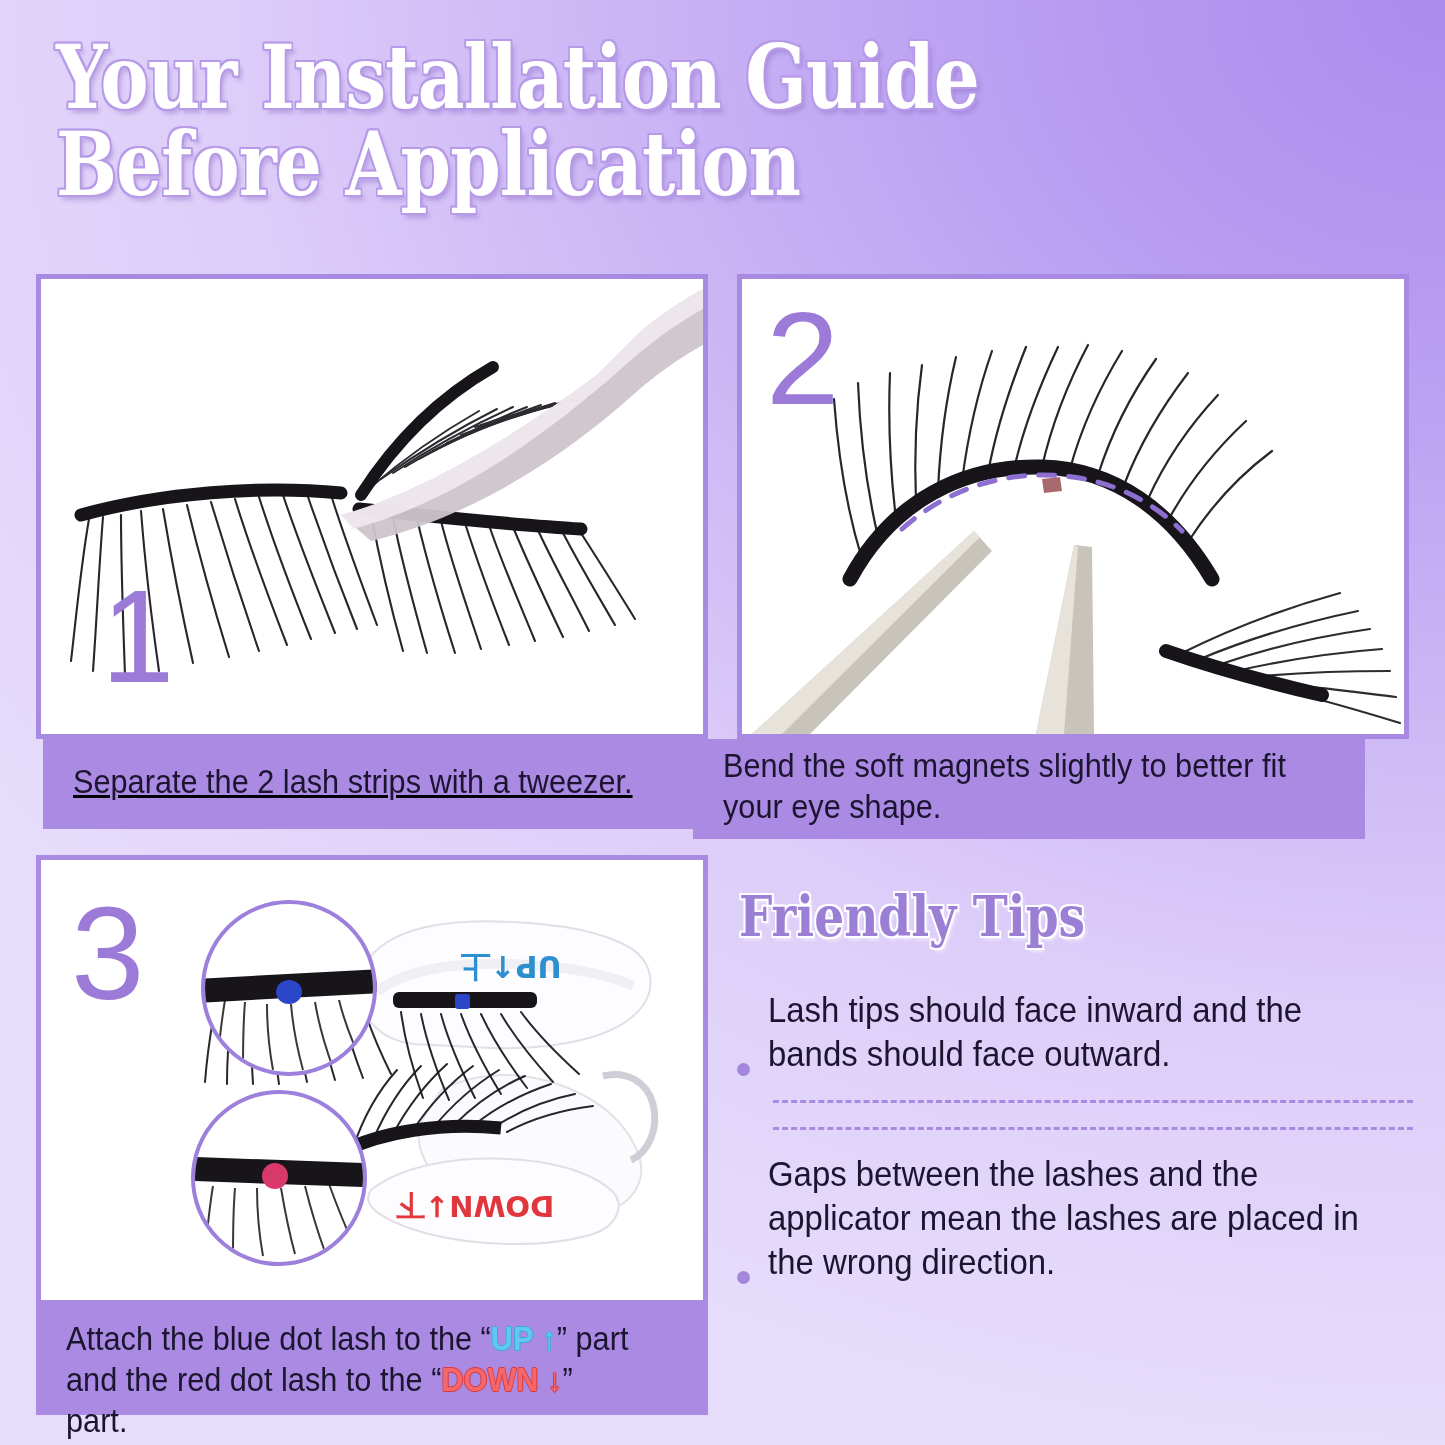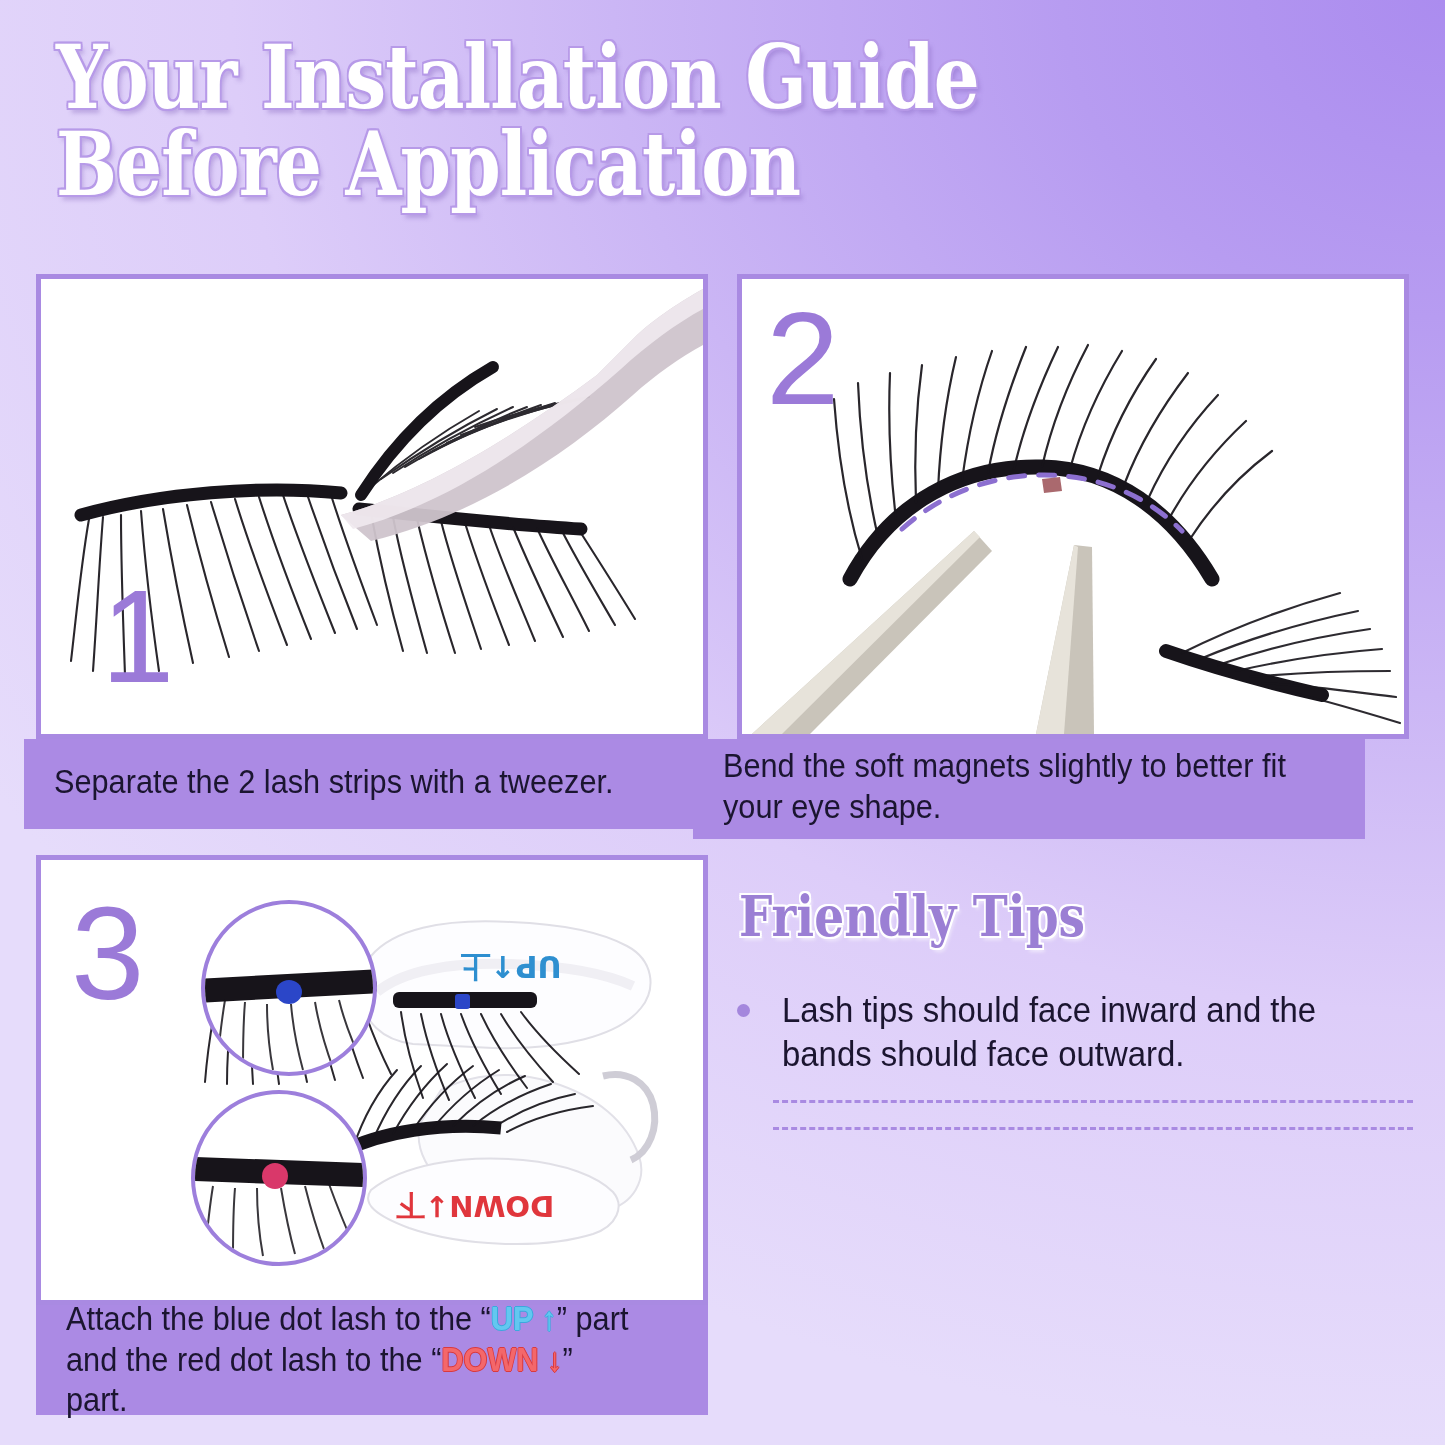--- a/index.html
+++ b/index.html
@@ -65,25 +65,25 @@
     font-size:33px;
     line-height:1.24;
     color:#1b1530;
     transform:scaleX(0.93);
     transform-origin:left center;
     display:block;
   }
 
   
   #card1{left:36px;top:274px;width:672px;height:465px;}
-  #cap1 {left:24px;top:739px;width:672px;height:90px;}
+  #cap1 {left:43px;top:739px;width:672px;height:90px;text-decoration:underline;}
   #card2{left:737px;top:274px;width:672px;height:465px;}
   #cap2 {left:693px;top:739px;width:672px;height:100px;}
   #card3{left:36px;top:855px;width:672px;height:450px;}
-  #cap3 {left:36px;top:1305px;width:672px;height:110px;align-items:center;padding-top:14px;}
+  #cap3 {left:36px;top:1305px;width:672px;height:110px;align-items:flex-start;padding-top:14px;}
 
   #card1 .stepnum{left:60px;top:292px;}
   #card2 .stepnum{left:24px;top:14px;}
   #card3 .stepnum{left:30px;top:28px;}
 
   .up-word{color:#63c7f0;font-weight:600;
     text-shadow:-1px 0 0 #3aa9dd,1px 0 0 #3aa9dd,0 -1px 0 #3aa9dd,0 1px 0 #3aa9dd;}
   .down-word{color:#f4676a;font-weight:600;
     text-shadow:-1px 0 0 #d83a3f,1px 0 0 #d83a3f,0 -1px 0 #d83a3f,0 1px 0 #d83a3f;}
 
@@ -94,21 +94,21 @@
     font-weight:700;font-size:56px;line-height:1;
     color:#9b7fd4;
     transform:scaleX(0.84);transform-origin:left top;
     text-shadow:
       2px 0 0 #fff,-2px 0 0 #fff,0 2px 0 #fff,0 -2px 0 #fff,
       2px 2px 0 #fff,-2px 2px 0 #fff,2px -2px 0 #fff,-2px -2px 0 #fff,
       3px 4px 4px rgba(255,255,255,0.55);
     white-space:nowrap;
     margin:0 0 44px 2px;
   }
-  .tip{display:flex;align-items:flex-start;gap:32px;}
+  .tip{display:flex;align-items:flex-end;gap:18px;}
   .tip .dot{
     width:13px;height:13px;border-radius:50%;
     background:#a487dd;flex:0 0 auto;margin-top:16px;
   }
   .tip .txt{
     font-family:"Liberation Sans", sans-serif;
     font-size:35px;line-height:1.26;color:#1b1530;
     transform:scaleX(0.94);transform-origin:left top;
   }
   .divider{
@@ -339,15 +339,19 @@
     <div class="tip">
       <div class="dot"></div>
       <div class="txt">Lash tips should face inward and the bands should face outward.</div>
     </div>
 
     <div class="divider"></div>
 
 
     <div class="divider"></div>
 
+    <div class="tip">
+      <div class="dot"></div>
+      <div class="txt">Gaps between the lashes and the applicator mean the lashes are placed in the wrong direction.</div>
+    </div>
   </div>
 
 </div>
 
 </body></html>

